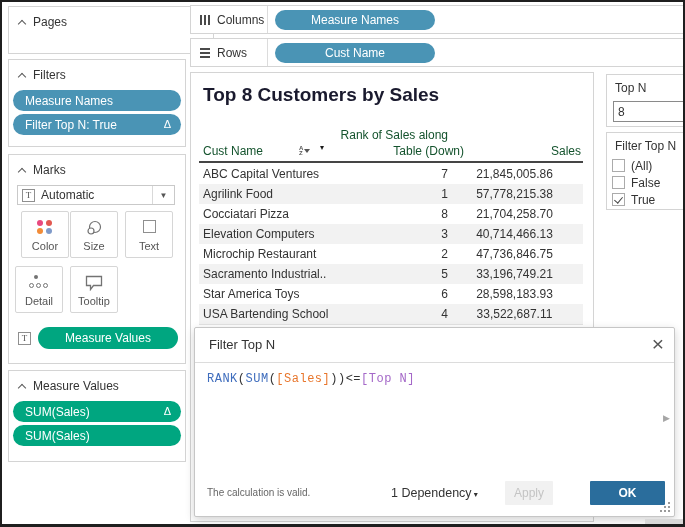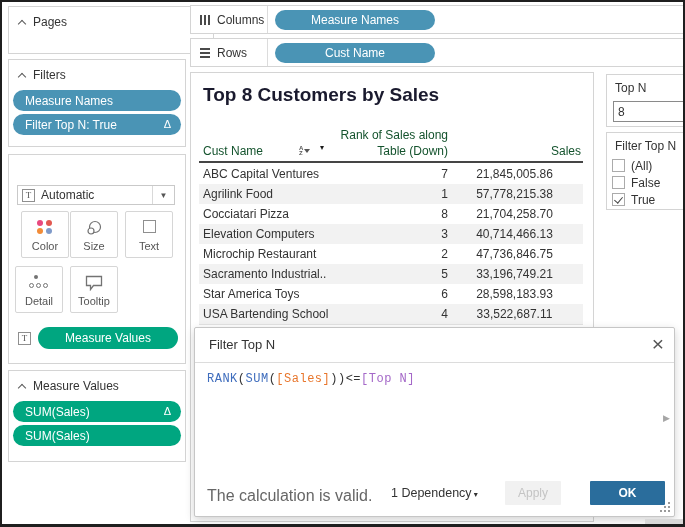--- a/index.html
+++ b/index.html
@@ -60,21 +60,21 @@
   .ic-rows { display:flex; flex-direction:column; gap:2px; } .ic-rows i { width:10px; height:2px; background:#4a4a4a; }
   .shelf .pill { width:160px; margin-left:7px; justify-content:center; padding:0 10px; height:20px; }
 
   
   .main-card { left:188px; top:70px; width:404px; height:450px; }
   .ws-title { position:absolute; left:12px; top:11px; font-size:19px; font-weight:700; color:#1a1a2e; }
   .hd { position:absolute; font-size:12px; color:#14532d; }
   .t-right { text-align:right; }
   .hdr-rank1 { left:142px; top:55px; width:115px; }
   .hdr-name  { left:12px;  top:71px; }
-  .hdr-rank2 { left:142px; top:71px; width:115px; }
+  .hdr-rank2 { left:158px; top:71px; width:115px; }
   .hdr-sales { left:272px; top:71px; width:118px; }
   .sort-az { position:absolute; left:108px; top:72px; display:flex; align-items:center; }
   .sort-az .az { display:flex; flex-direction:column; font-size:6px; line-height:5px; color:#555; font-weight:bold; }
   .sort-az .dn { width:0; height:0; border:3px solid transparent; border-top:4px solid #555; margin:4px 0 0 1px; }
   .sort-caret { position:absolute; left:129px; top:70px; font-size:8px; color:#1a1a1a; }
   .hdr-line { position:absolute; left:8px; top:88px; width:384px; height:2px; background:#454545; }
   .t-rows { position:absolute; left:8px; top:91px; width:384px; }
   .trow { height:20px; display:flex; align-items:center; font-size:12px; color:#333; }
   .trow.alt { background:var(--row-band); }
   .c-name { width:134px; padding-left:4px; white-space:nowrap; overflow:hidden; }
@@ -97,27 +97,27 @@
 
   
   .dialog { position:absolute; left:192px; top:325px; width:481px; height:190px; background:#fff;
             border:1px solid #c6c6c6; border-radius:2px; box-shadow:0 3px 10px rgba(0,0,0,.18); }
   .dlg-title { position:absolute; left:14px; top:9px; font-size:13px; color:#333; }
   .dlg-close { position:absolute; right:10px; top:2px; font-size:21px; color:#555; cursor:default; line-height:1.3; }
   .dlg-sep { position:absolute; left:0; top:34px; width:100%; height:1px; background:#dcdcdc; }
   .dlg-formula { position:absolute; left:12px; top:44px; font-family:"Liberation Mono", monospace;
                  font-size:12px; letter-spacing:0.5px; white-space:pre; }
   .dlg-arrow { position:absolute; right:4px; top:85px; font-size:9px; color:#a6a6a6; }
-  .dlg-status { position:absolute; left:12px; top:159px; font-size:16px; color:#666; }
+  .dlg-status { position:absolute; left:12px; top:159px; font-size:10px; color:#666; }
   .dlg-dep { position:absolute; left:196px; top:158px; font-size:12.5px; color:#333; display:flex;
              align-items:center; gap:2px; cursor:default; }
   .dlg-dep .dep-caret { font-size:8px; color:#333; margin-top:2px; }
   .btn { position:absolute; top:153px; height:24px; border:none; border-radius:1px; font-size:12px;
          font-family:"Liberation Sans", sans-serif; display:flex; align-items:center; justify-content:center; }
-  .btn-apply { left:310px; width:56px; background:#f1f1f1; color:#c4c4c4; }
+  .btn-apply { left:310px; width:48px; background:#f1f1f1; color:#c4c4c4; }
   .btn-ok { left:395px; width:75px; background:var(--ok-blue); color:#fff; font-weight:700; }
   .dlg-grip { position:absolute; right:4px; bottom:3px; width:11px; height:11px; }
   .dlg-grip::before { content:""; position:absolute; right:0; top:0; width:2px; height:2px; background:#9a9a9a;
       box-shadow:0 4px 0 #9a9a9a, 0 8px 0 #9a9a9a, -4px 4px 0 #9a9a9a, -4px 8px 0 #9a9a9a, -8px 8px 0 #9a9a9a; }
   .br-strip { position:absolute; left:643px; top:517px; width:42px; height:8px; background:#d9d9d9; }
 </style>
 </head>
 <body>
 
 <div class="screen" style="--pill-blue: #4a94b5; --pill-green: #00a680; --ok-blue: #2a6d9c; --row-band: #f2f2f2;">
@@ -139,20 +139,24 @@
           <span>Measure Names</span>
         </div>
         <div class="pill blue">
           <span>Filter Top N: True</span>
           <span class="delta">Δ</span>
         </div>
       </div>
   </div>
 
   <div class="card marks-card">
+    <div class="card-header">
+      <span class="chev"></span>
+      <span>Marks</span>
+    </div>
     <div class="auto-dd">
       <span class="tbox">T</span>
       <span>Automatic</span>
       <span class="dd-caret">▼</span>
     </div>
 
     <div class="mark-btn" style="left:12px; top:56px;">
       <span class="mi">
         <span class="color-dots">
           <i style="background:#e8497f"></i>

